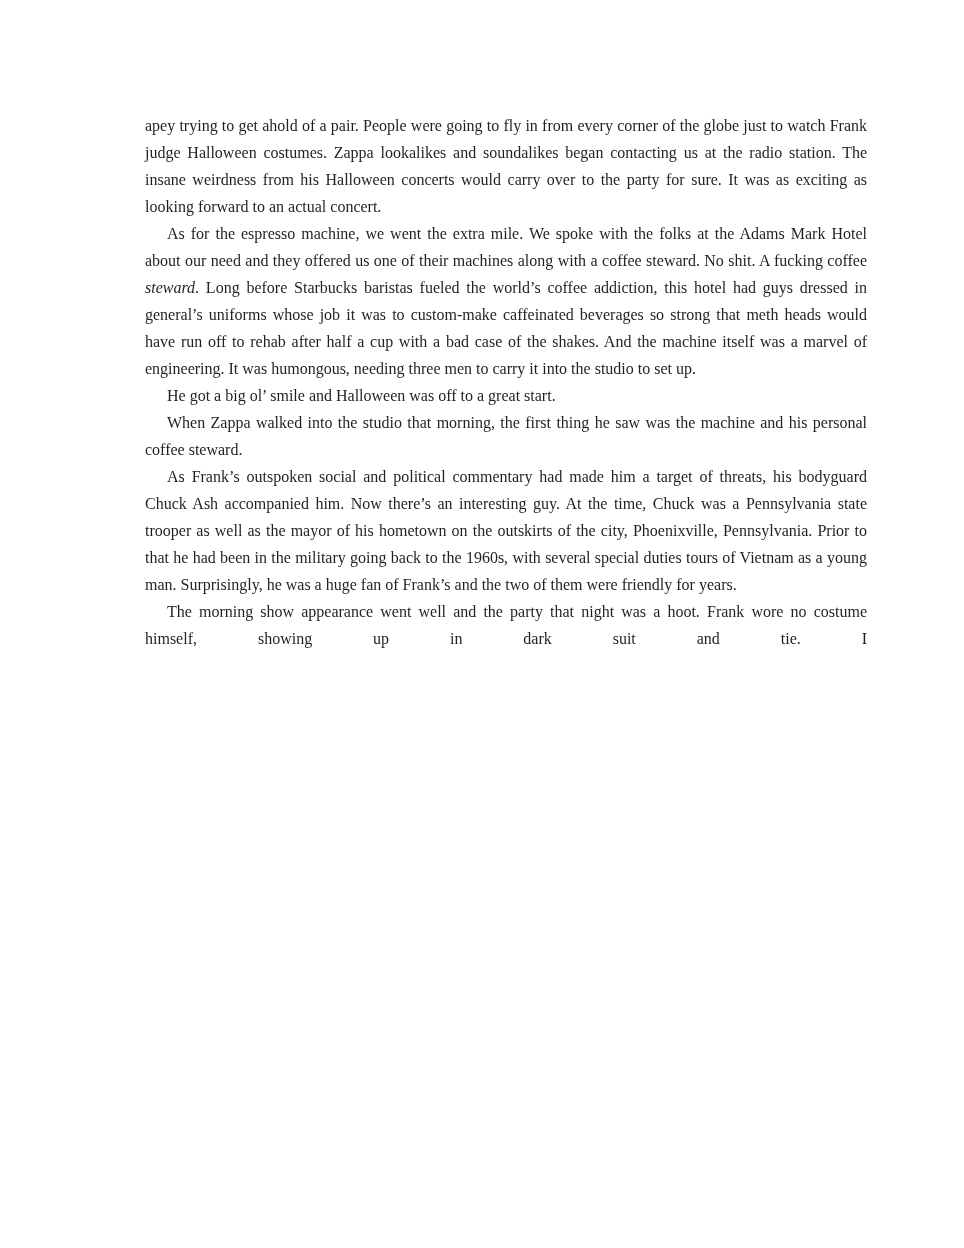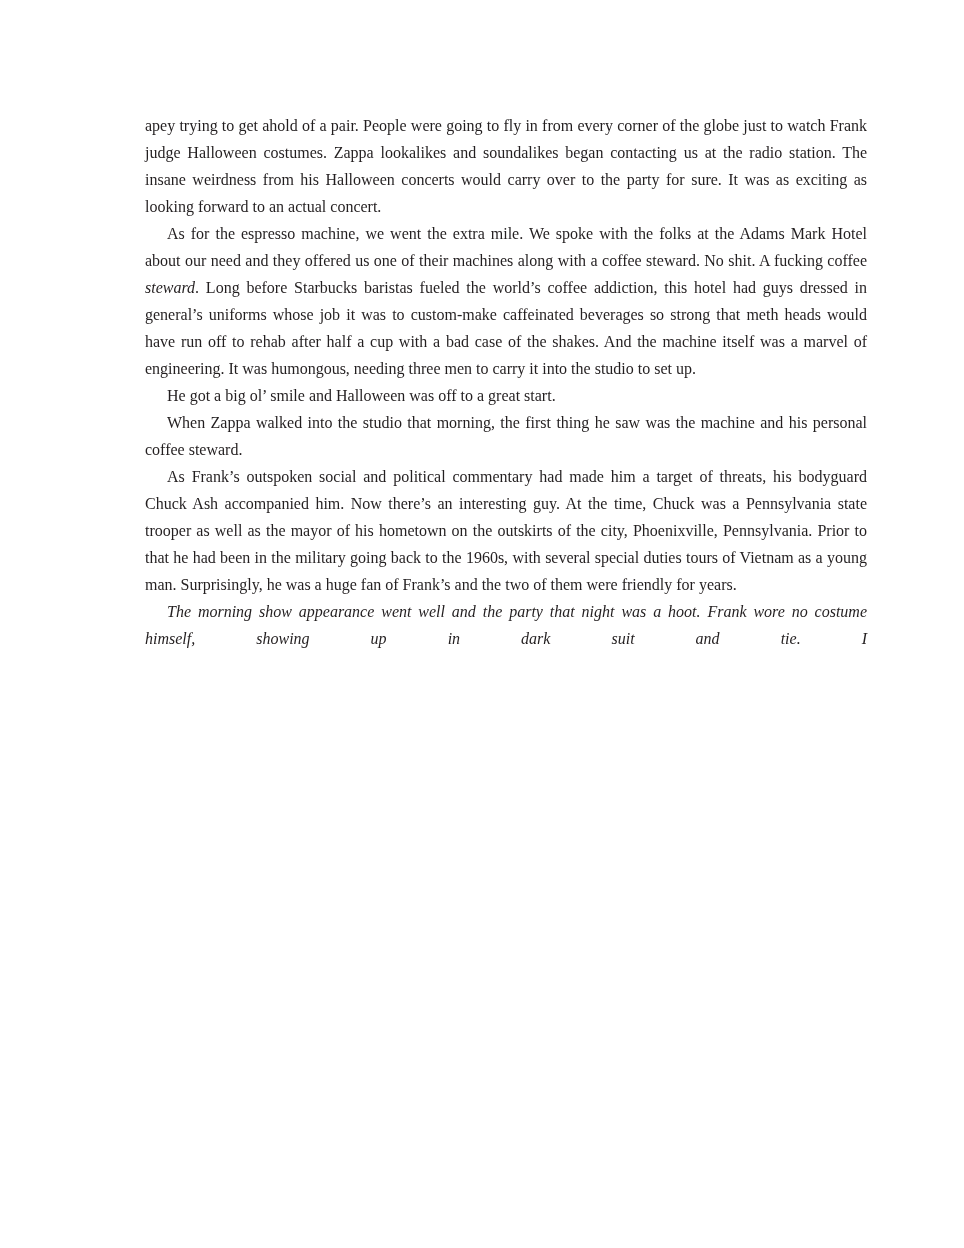--- a/index.html
+++ b/index.html
@@ -29,21 +29,20 @@
     .page p {
       margin: 0;
       padding: 0;
       text-indent: 22px;
     }
     .page p.continued {
       text-indent: 0;
     }
     .page p.last-line-justify {
       text-align-last: justify;
-      font-style: italic;
     }
     em {
       font-style: italic;
     }
   </style>
 </head>
 <body>
 
 <div class="page">
   <p class="continued">apey trying to get ahold of a pair. People were going to fly in from every corner of the globe just to watch Frank judge Halloween costumes. Zappa lookalikes and soundalikes began contacting us at the radio station. The insane weirdness from his Halloween concerts would carry over to the party for sure. It was as exciting as looking forward to an actual concert.</p>

